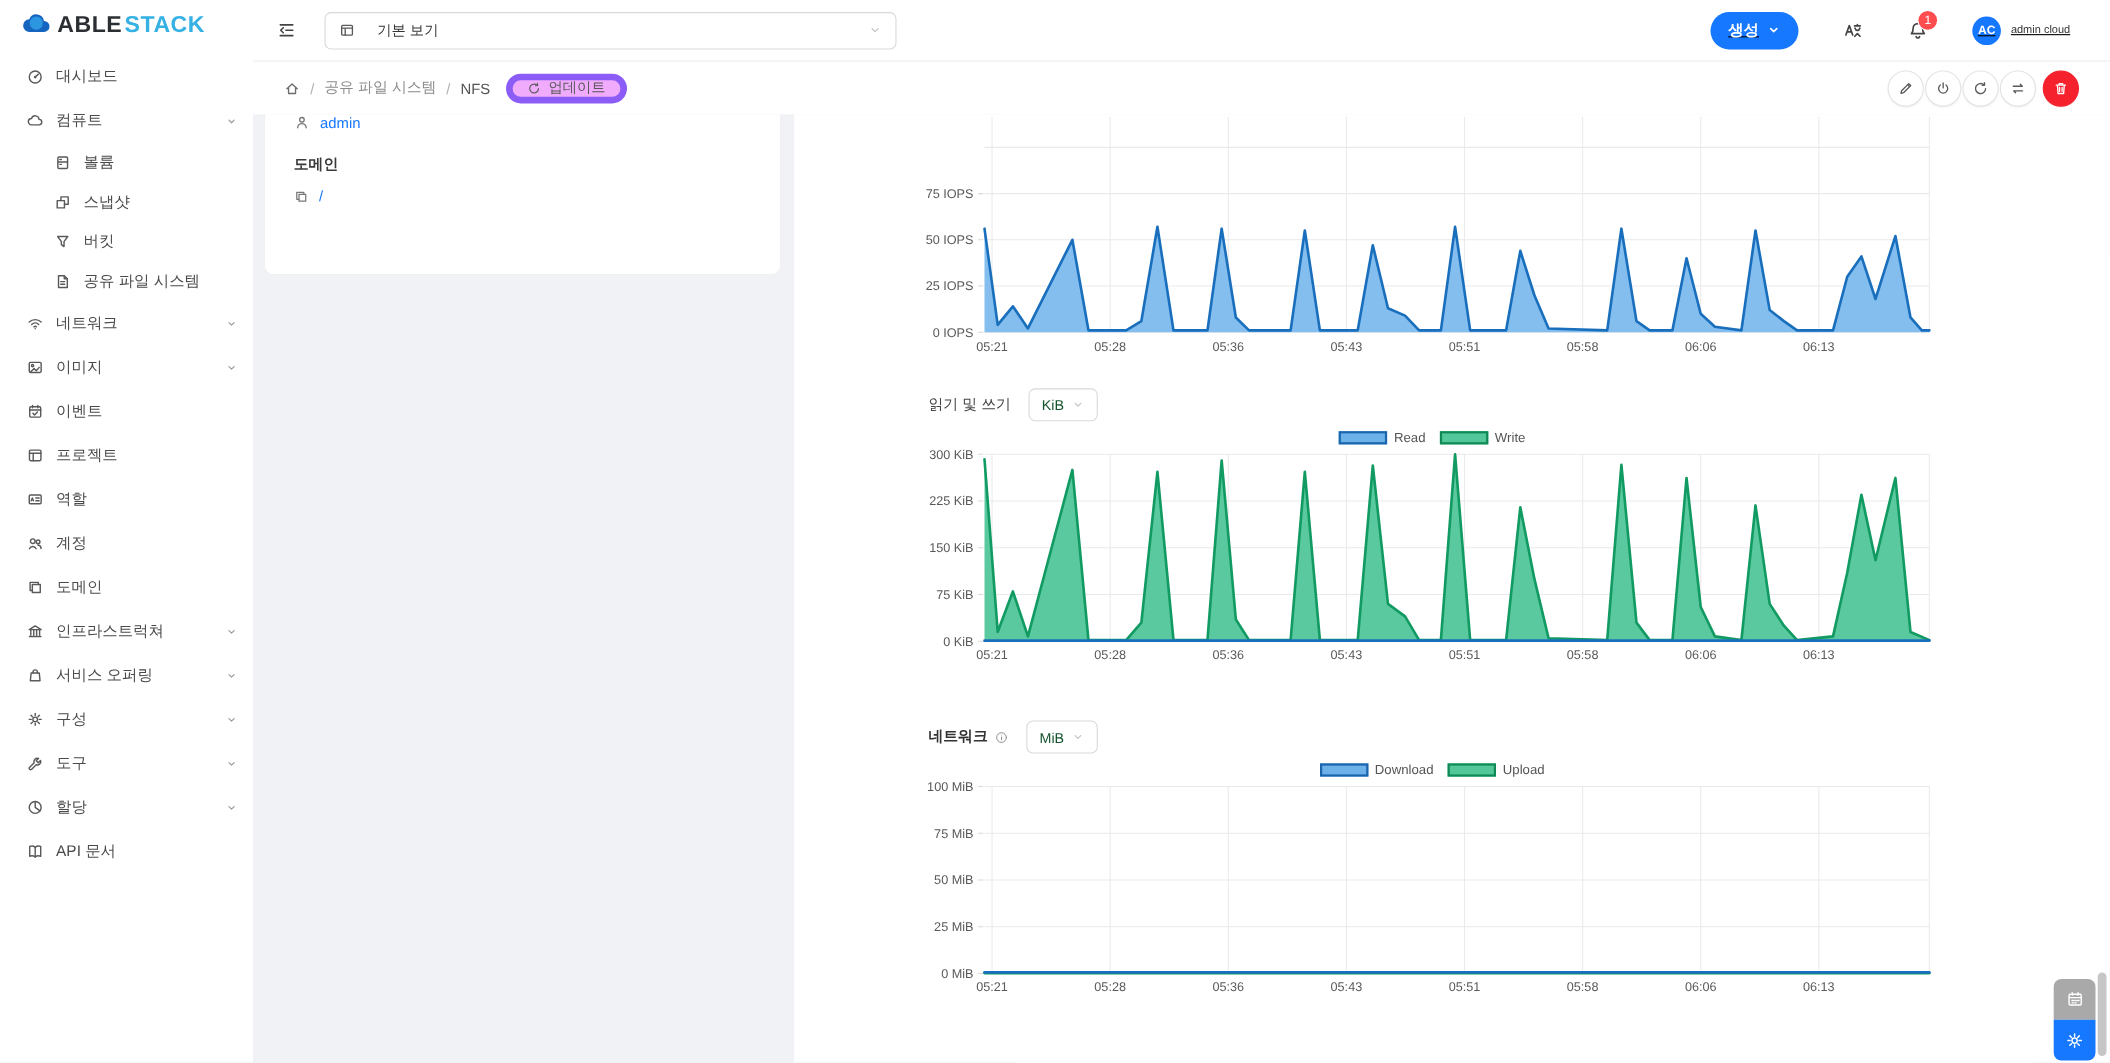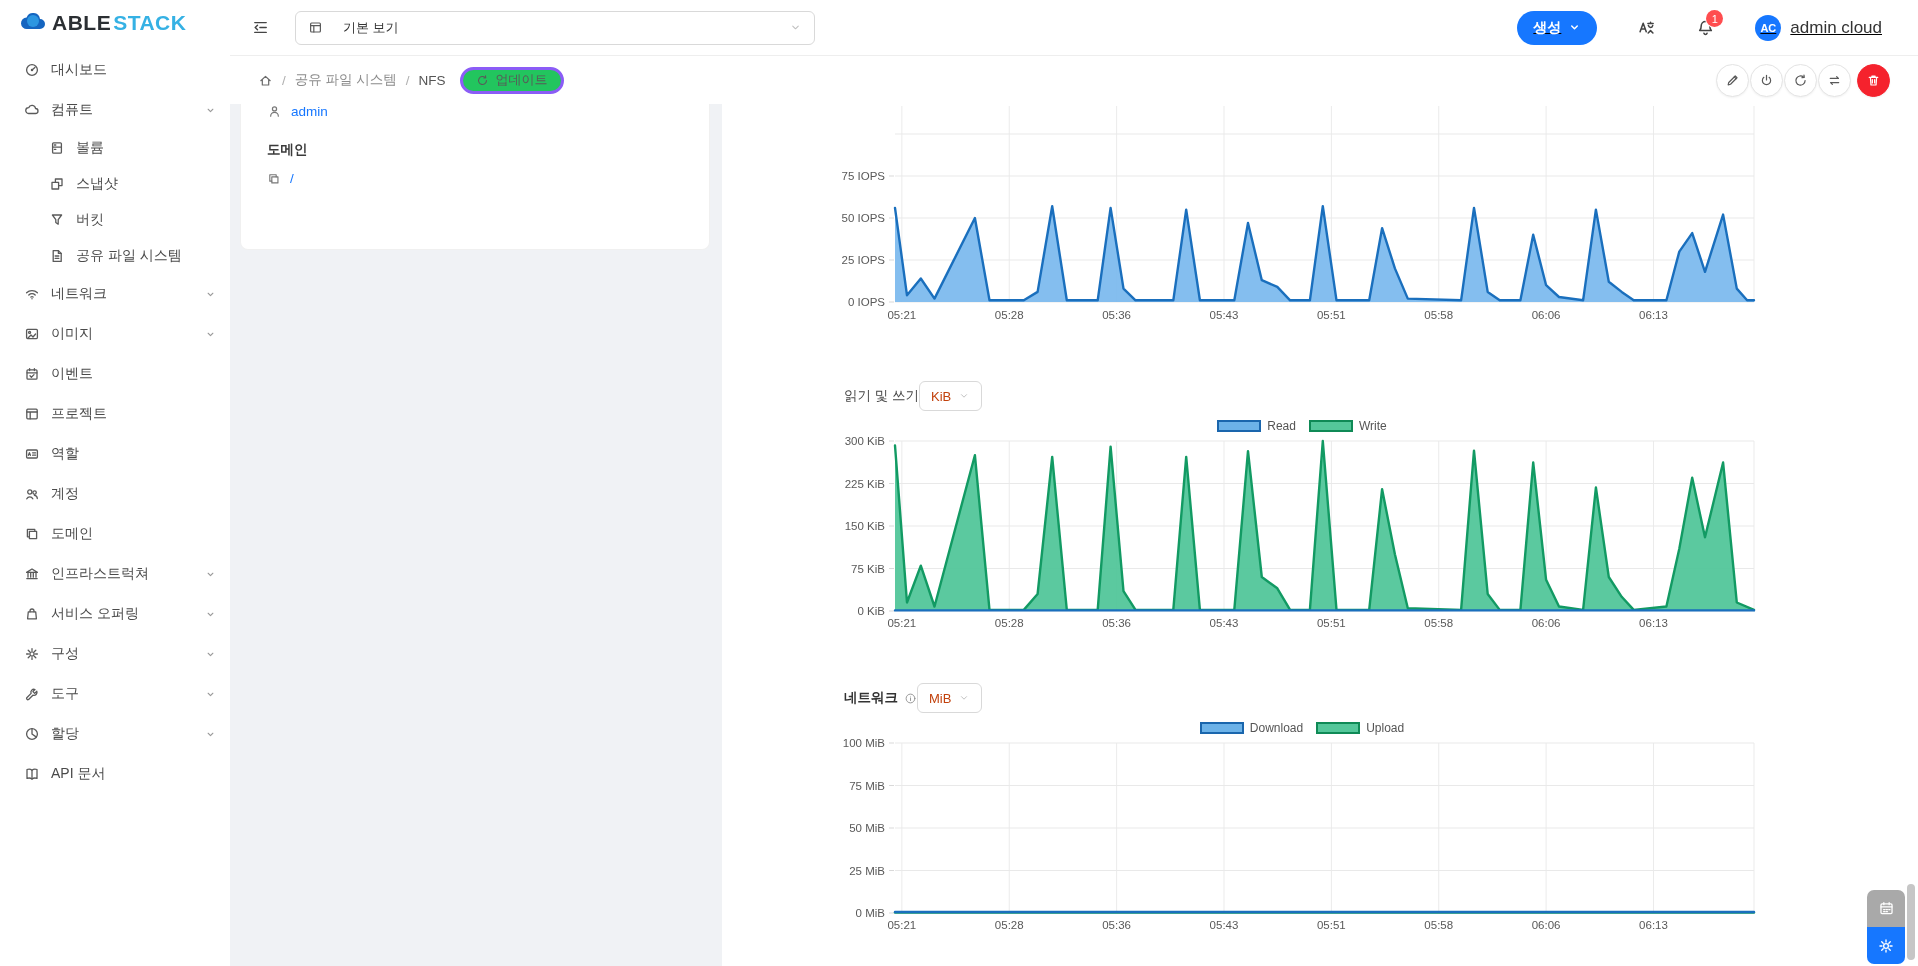--- a/index.html
+++ b/index.html
@@ -23,51 +23,51 @@
   .fold-btn { margin-left:22px; color:#444; display:flex; cursor:pointer; }
   .view-select { margin-left:26px; width:520px; height:34px; border:1px solid #d9d9d9; border-radius:6px; background:#fff; display:flex; align-items:center; gap:8px; padding:0 12px; font-size:13px; color:#333; cursor:pointer; }
   .view-select .vs-chev { margin-left:auto; color:#bfbfbf; display:flex; }
   .topbar-right { margin-left:auto; display:flex; align-items:center; gap:40px; padding-right:36px;text-decoration:underline; }
   .create-btn { background:#1677ff; color:#fff; height:34px; border:none; border-radius:17px; padding:0 16px; font-size:14px; font-weight:bold; display:flex; align-items:center; gap:7px; cursor:pointer; }
   .icon-btn { color:#444; display:flex; cursor:pointer; }
   .bell-wrap { position:relative; display:flex; cursor:pointer; color:#444; }
   .badge { position:absolute; top:-8px; left:10px; background:#ff4d4f; color:#fff; min-width:17px; height:17px; border-radius:9px; font-size:11px; display:flex; align-items:center; justify-content:center; padding:0 4px; box-shadow:0 0 0 1px #fff; }
   .user-chip { display:flex; align-items:center; gap:9px; cursor:pointer; }
   .avatar { width:26px; height:26px; border-radius:50%; background:#1677ff; color:#fff; font-size:11px; font-weight:bold; display:flex; align-items:center; justify-content:center; }
-  .user-name { font-size:17px; color:#333; }
+  .user-name { font-size:10px; color:#333; }
 
   
   .crumb-bar { position:absolute; left:230px; top:56px; width:1688px; height:48px; background:#fff; display:flex; align-items:center; padding:0 28px; z-index:4; }
   .crumbs { display:flex; align-items:center; gap:9px; font-size:13.5px; color:#8c8c8c; }
   .crumbs .home { color:#6b6b6b; display:flex; cursor:pointer; }
   .crumbs .sep { color:#b0b0b0; }
   .crumbs .crumb { color:#8c8c8c; }
   .crumbs .crumb.current { color:#555; }
-  .update-pill { margin-left:14px; height:27px; border:3px solid #8b5cf6; border-radius:14px; background:#22c55e; display:flex; align-items:center; gap:7px; padding:0 13px; font-size:13px; color:#595959; cursor:pointer; }
+  .update-pill { margin-left:14px; height:27px; border:6px solid #8b5cf6; border-radius:14px; background:#f0abfc; display:flex; align-items:center; gap:7px; padding:0 13px; font-size:13px; color:#595959; cursor:pointer; }
   .crumb-actions { margin-left:auto; display:flex; align-items:center; gap:1px; }
   .action-circle { width:33px; height:33px; border-radius:50%; background:#fff; border:1px solid #e4e4e4; color:#595959; display:flex; align-items:center; justify-content:center; cursor:pointer; box-shadow:0 1px 2px rgba(0,0,0,.05); }
   .action-circle.danger { background:#f5222d; border-color:#f5222d; color:#fff; margin-left:5px; }
 
   
   .info-card { position:absolute; left:240px; top:104px; width:470px; height:146px; background:#fff; border-radius:0 0 8px 8px; border:1px solid #f0f0f0; border-top:none; }
   .info-row { display:flex; align-items:center; gap:9px; padding-left:26px; font-size:13.5px; }
   .info-row .r-icon { color:#777; display:flex; }
   .link { color:#1677ff; cursor:pointer; }
   .info-label { padding-left:26px; font-weight:bold; color:#3a3a3a; font-size:13.5px; }
 
   .detail-card { position:absolute; left:722px; top:104px; width:1196px; height:862px; background:#fff; }
   .chart-block { position:absolute; left:110px; width:940px; }
   #chart-0 { top:0; height:236px; }
   #chart-1 { top:248px; height:270px; }
   #chart-2 { top:550px; height:270px; }
-  .chart-head { display:flex; align-items:center; height:32px; padding-left:12px; font-size:13.5px; color:#454545;margin-top:28px; }
+  .chart-head { display:flex; align-items:center; gap:16px; height:32px; padding-left:12px; font-size:13.5px; color:#454545; }
   .chart-head .hd-label { display:flex; align-items:center; gap:6px; }
   .chart-head .bold { font-weight:bold; color:#333; }
   .info-i { color:#8c8c8c; display:flex; }
-  .unit-select { height:30px; border:1px solid #d9d9d9; border-radius:6px; background:#fff; display:flex; align-items:center; gap:7px; padding:0 11px; font-size:13px; color:#c2410c; cursor:pointer; }
+  .unit-select { height:30px; border:1px solid #d9d9d9; border-radius:6px; background:#fff; display:flex; align-items:center; gap:7px; padding:0 11px; font-size:13px; color:#14532d; cursor:pointer; }
   .unit-select .vs-chev { color:#bfbfbf; display:flex; }
   .legend { display:flex; justify-content:center; align-items:center; gap:13px; height:15px; margin-top:6px; font-size:12px; color:#555; }
   .legend-item { display:flex; align-items:center; gap:6px; cursor:pointer; }
   .swatch { width:44px; height:12px; border-width:2px; border-style:solid; }
   svg.chart { display:block; margin-top:2px; }
 
   
   .float-btn { position:absolute; right:13px; width:38px; height:37px; border-radius:7px; display:flex; align-items:center; justify-content:center; color:#fff; cursor:pointer; z-index:8; }
   .float-gray { top:890px; background:#a9a9a9; border-radius:7px 7px 0 0; }
   .float-blue { top:927px; background:#1677ff; border-radius:0 0 7px 7px; }

